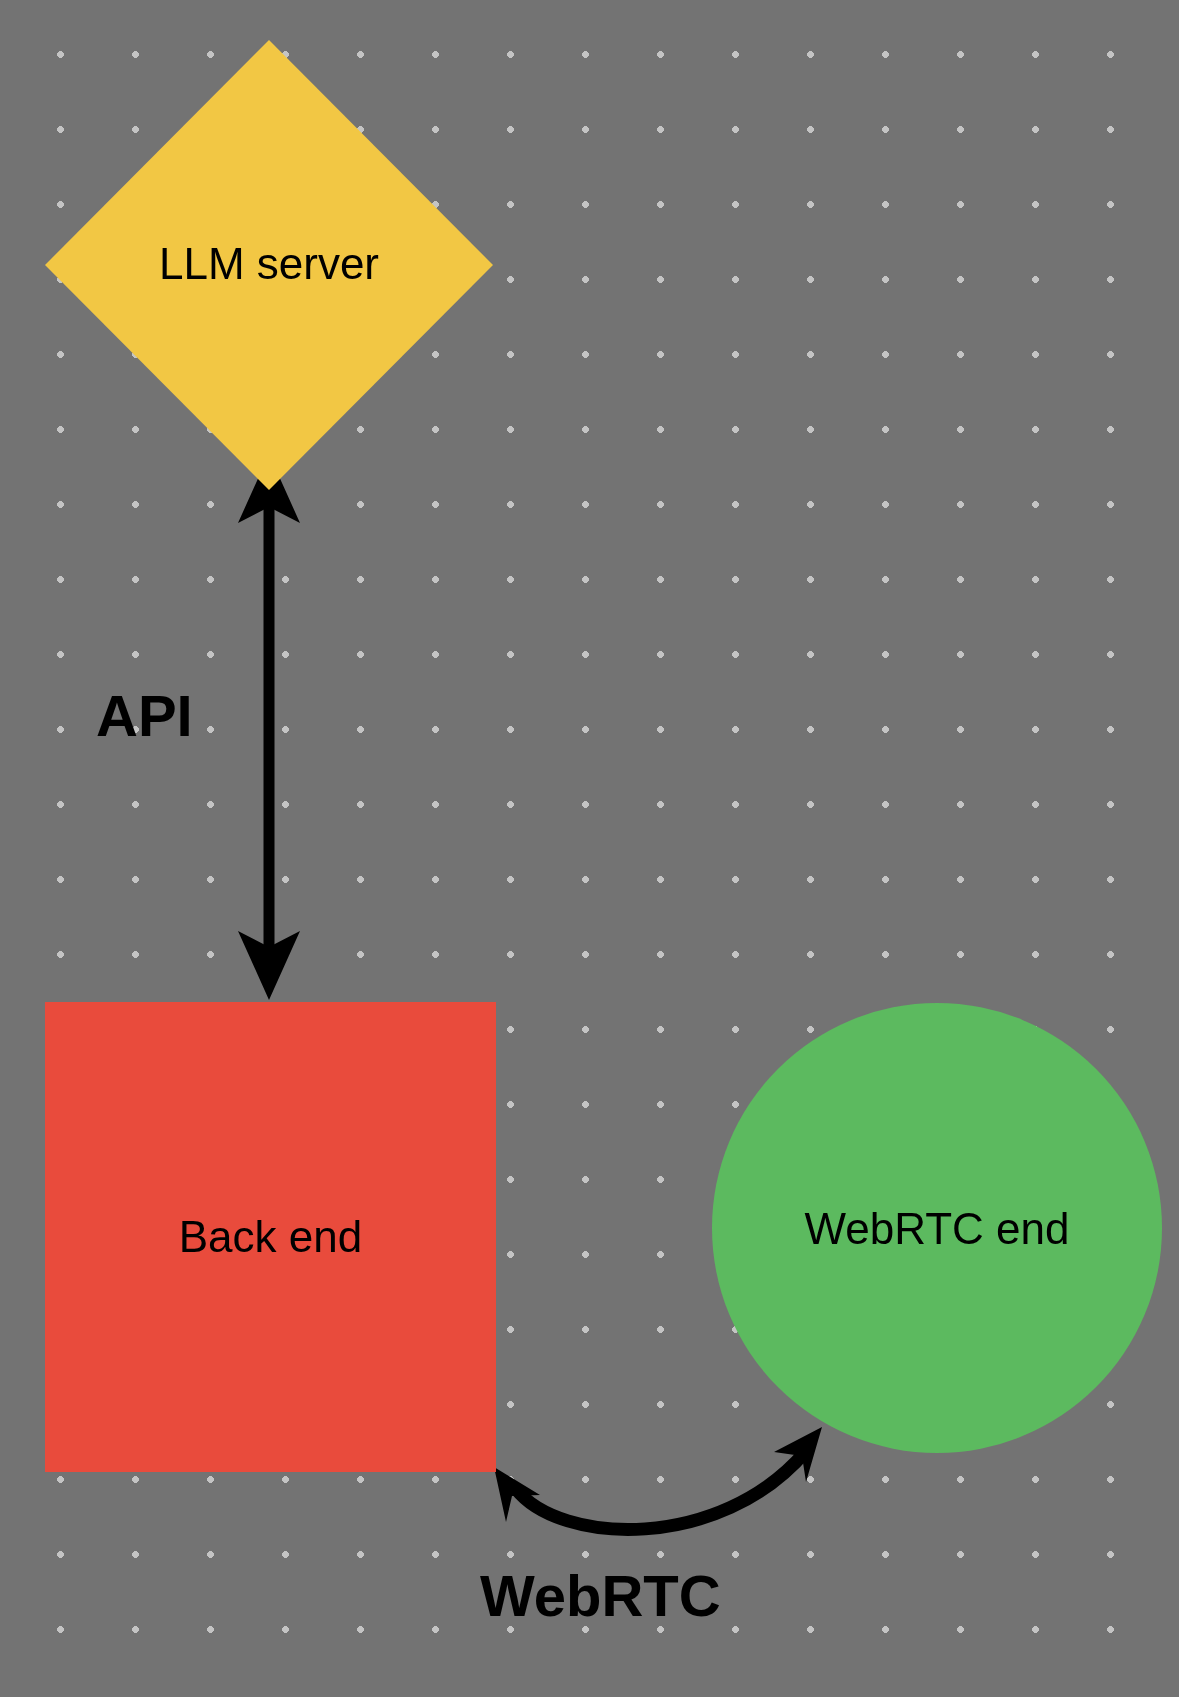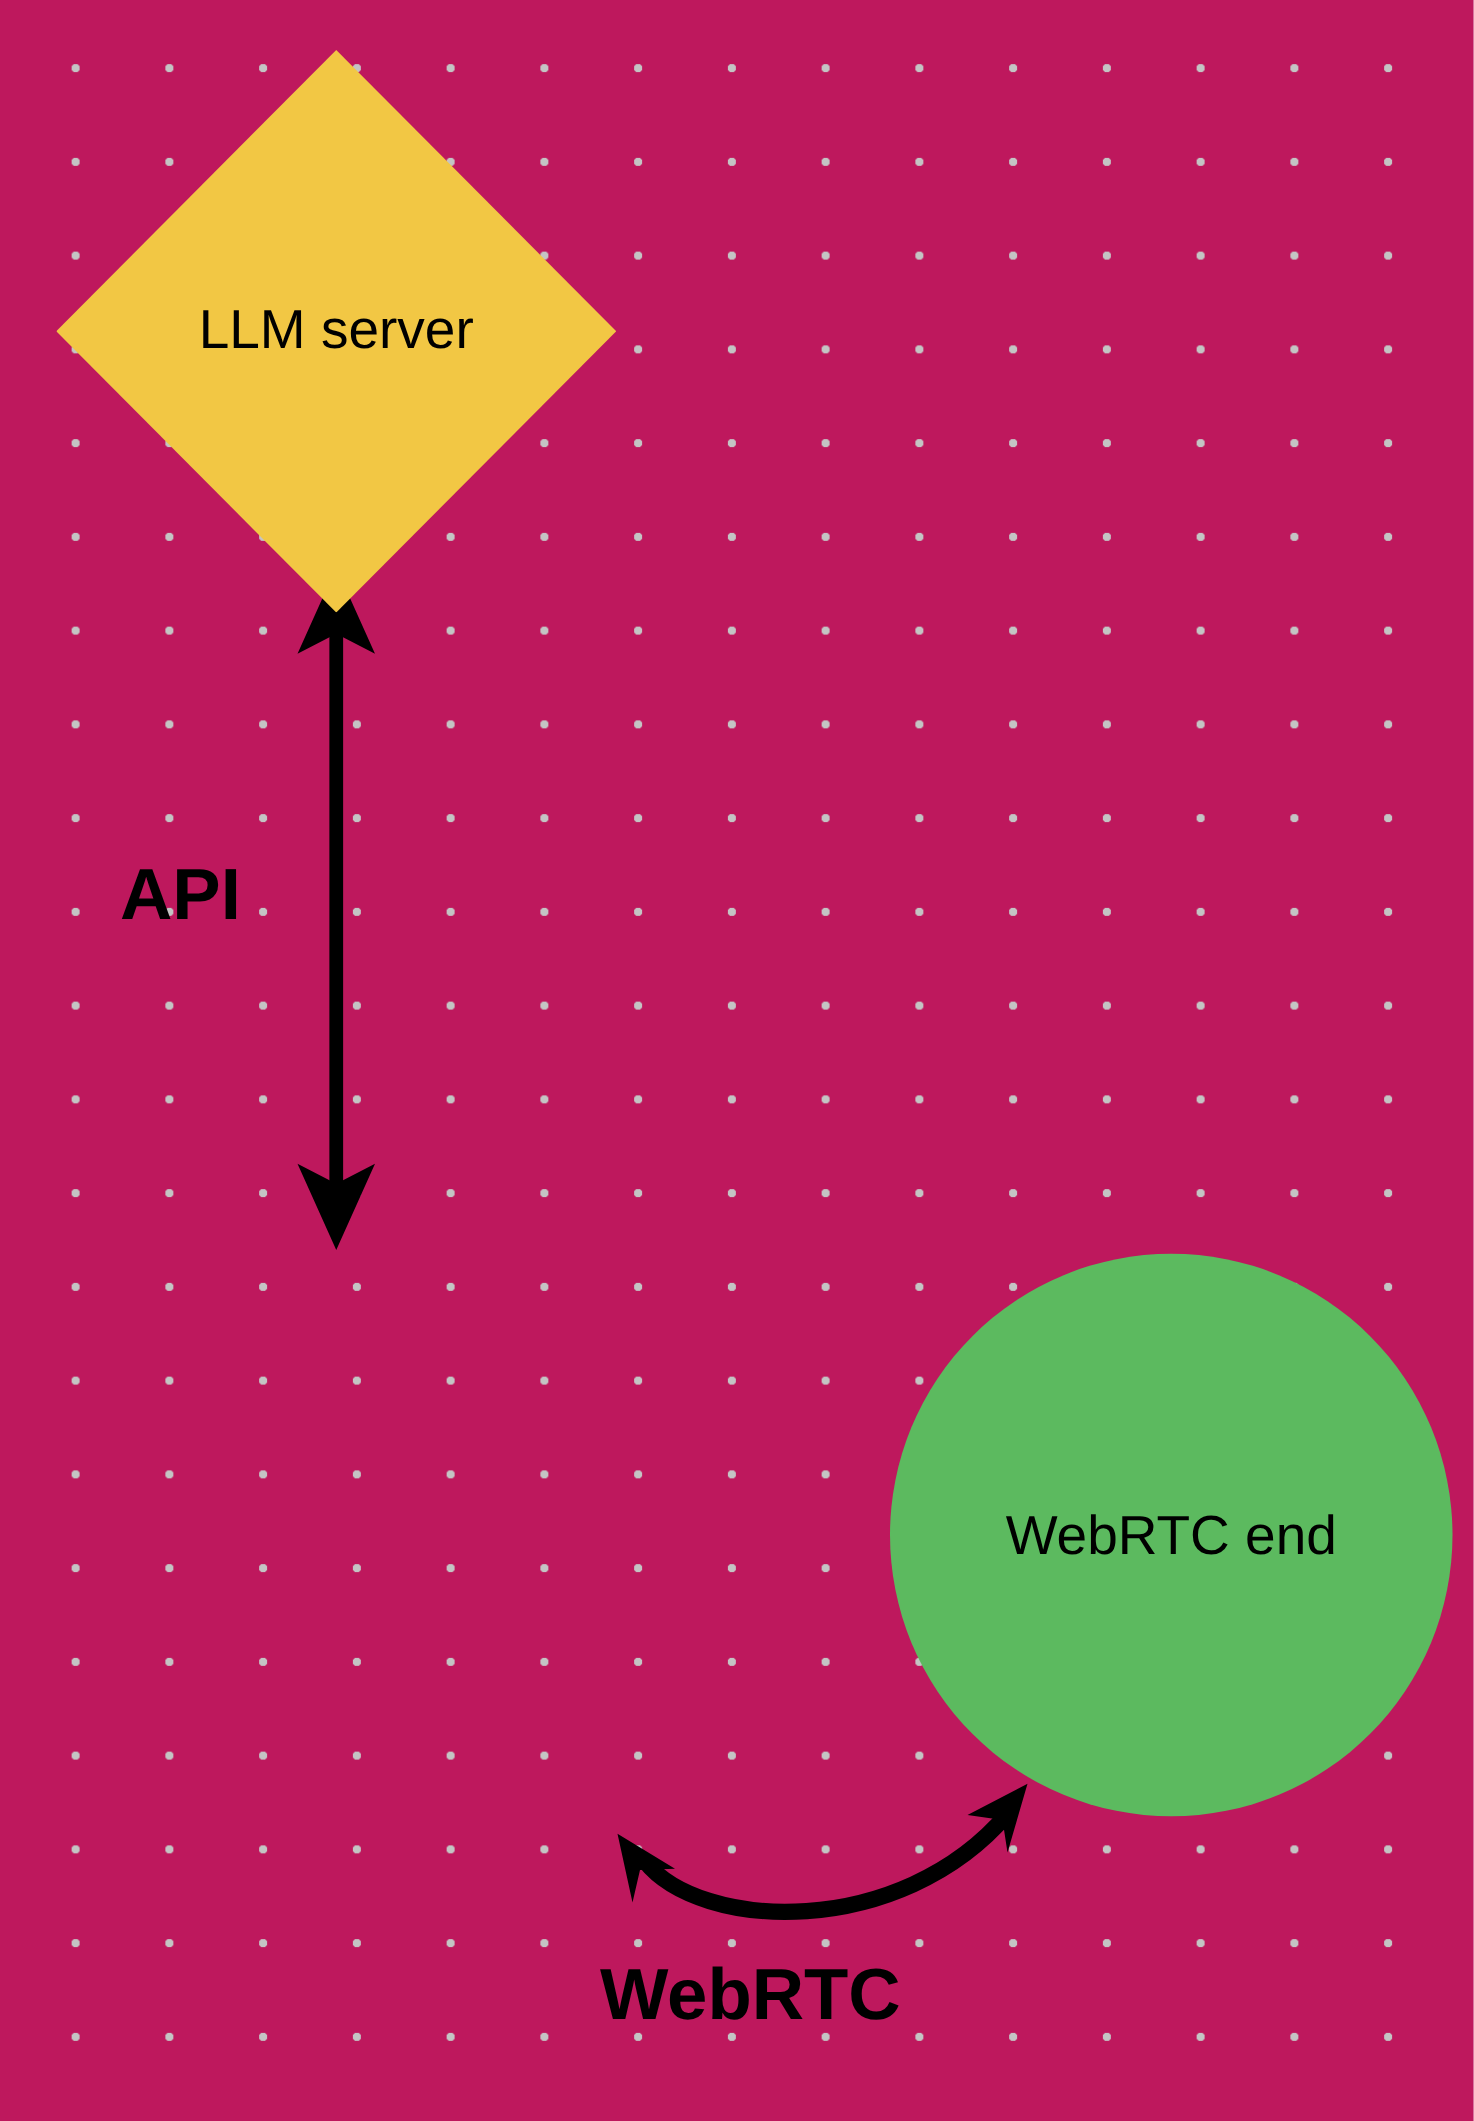--- a/index.html
+++ b/index.html
@@ -5,21 +5,21 @@
 <style>
   html, body {
     margin: 0;
     padding: 0;
     background: #ffffff;
   }
   #canvas {
     position: relative;
     width: 1179px;
     height: 1697px;
-    background-color: #be185d;
+    background-color: #737373;
     overflow: hidden;
     font-family: "Liberation Sans", "DejaVu Sans", sans-serif;
   }
   
   #dot-grid {
     position: absolute;
     left: 0; top: 0;
     width: 1179px;
     height: 1697px;
     background-image: radial-gradient(circle at center, #c4c4c4 3.2px, rgba(255,255,255,0) 3.6px);
@@ -127,20 +127,23 @@
       <polygon points="494,1467 540,1495 512,1496 506,1522" fill="#000000"></polygon>
       <polygon points="822,1427 806,1482 802,1456 774,1452" fill="#000000"></polygon>
     </g>
   </svg>
 
   <div id="llm-node">
     <div id="llm-diamond"></div>
     <div id="llm-label" class="shape-label">LLM server</div>
   </div>
 
+  <div id="backend-node">
+    <div id="backend-label" class="shape-label">Back end</div>
+  </div>
 
   <div id="frontend-node">
     <div id="frontend-label" class="shape-label">WebRTC end</div>
   </div>
 
   <div id="api-label" class="edge-label">API</div>
 
   <div id="webrtc-label" class="edge-label">WebRTC</div>
 
 </div>

